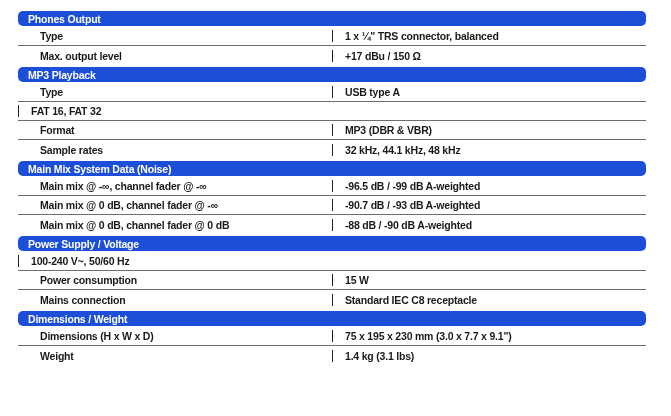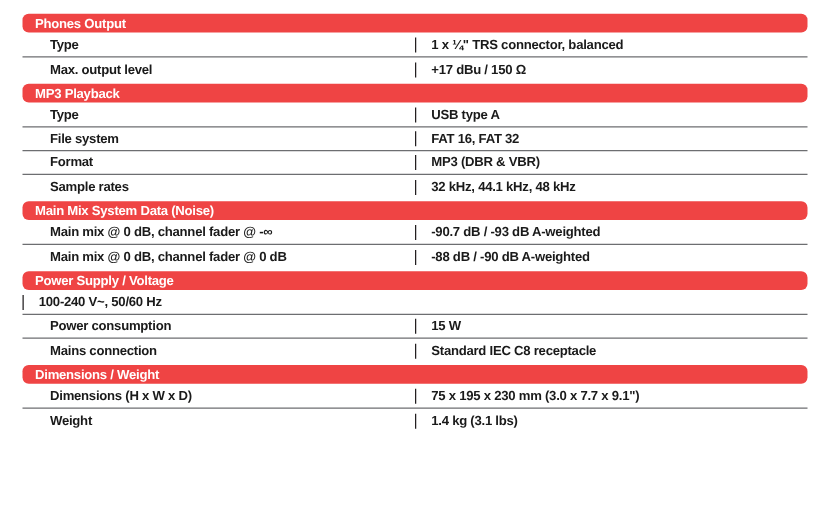--- a/index.html
+++ b/index.html
@@ -9,21 +9,21 @@
     font-family: "Liberation Sans", sans-serif;
     overflow: hidden;
   }
   .spec-table {
     position: absolute;
     left: 18px; top: 9px;
     width: 628px;
   }
   .spec-section { margin-bottom: 0; }
   .section-header {
-    background: #ef4444;
+    background: #1d4ed8;
     color: #ffffff;
     height: 15px;
     border-radius: 5px;
     display: flex;
     align-items: center;
     padding-left: 10px;
     font-size: 10.5px;
     font-weight: 700;
     letter-spacing: -0.2px;
     margin-top: 2px;
@@ -76,36 +76,39 @@
 
   <div class="spec-section">
     <div class="section-header">
       <span>MP3 Playback</span>
     </div>
     <div class="spec-row">
       <div class="cell label">Type</div>
       <div class="cell value">USB type A</div>
     </div>
     <div class="spec-row">
-      <div class="cell label">File system</div>
       <div class="cell value">FAT 16, FAT 32</div>
     </div>
     <div class="spec-row">
       <div class="cell label">Format</div>
       <div class="cell value">MP3 (DBR &amp; VBR)</div>
     </div>
     <div class="spec-row">
       <div class="cell label">Sample rates</div>
       <div class="cell value">32 kHz, 44.1 kHz, 48 kHz</div>
     </div>
   </div>
 
   <div class="spec-section">
     <div class="section-header">
       <span>Main Mix System Data (Noise)</span>
+    </div>
+    <div class="spec-row">
+      <div class="cell label">Main mix @ -∞, channel fader @ -∞</div>
+      <div class="cell value">-96.5 dB / -99 dB A-weighted</div>
     </div>
     <div class="spec-row">
       <div class="cell label">Main mix @ 0 dB, channel fader @ -∞</div>
       <div class="cell value">-90.7 dB / -93 dB A-weighted</div>
     </div>
     <div class="spec-row">
       <div class="cell label">Main mix @ 0 dB, channel fader @ 0 dB</div>
       <div class="cell value">-88 dB / -90 dB A-weighted</div>
     </div>
   </div>

